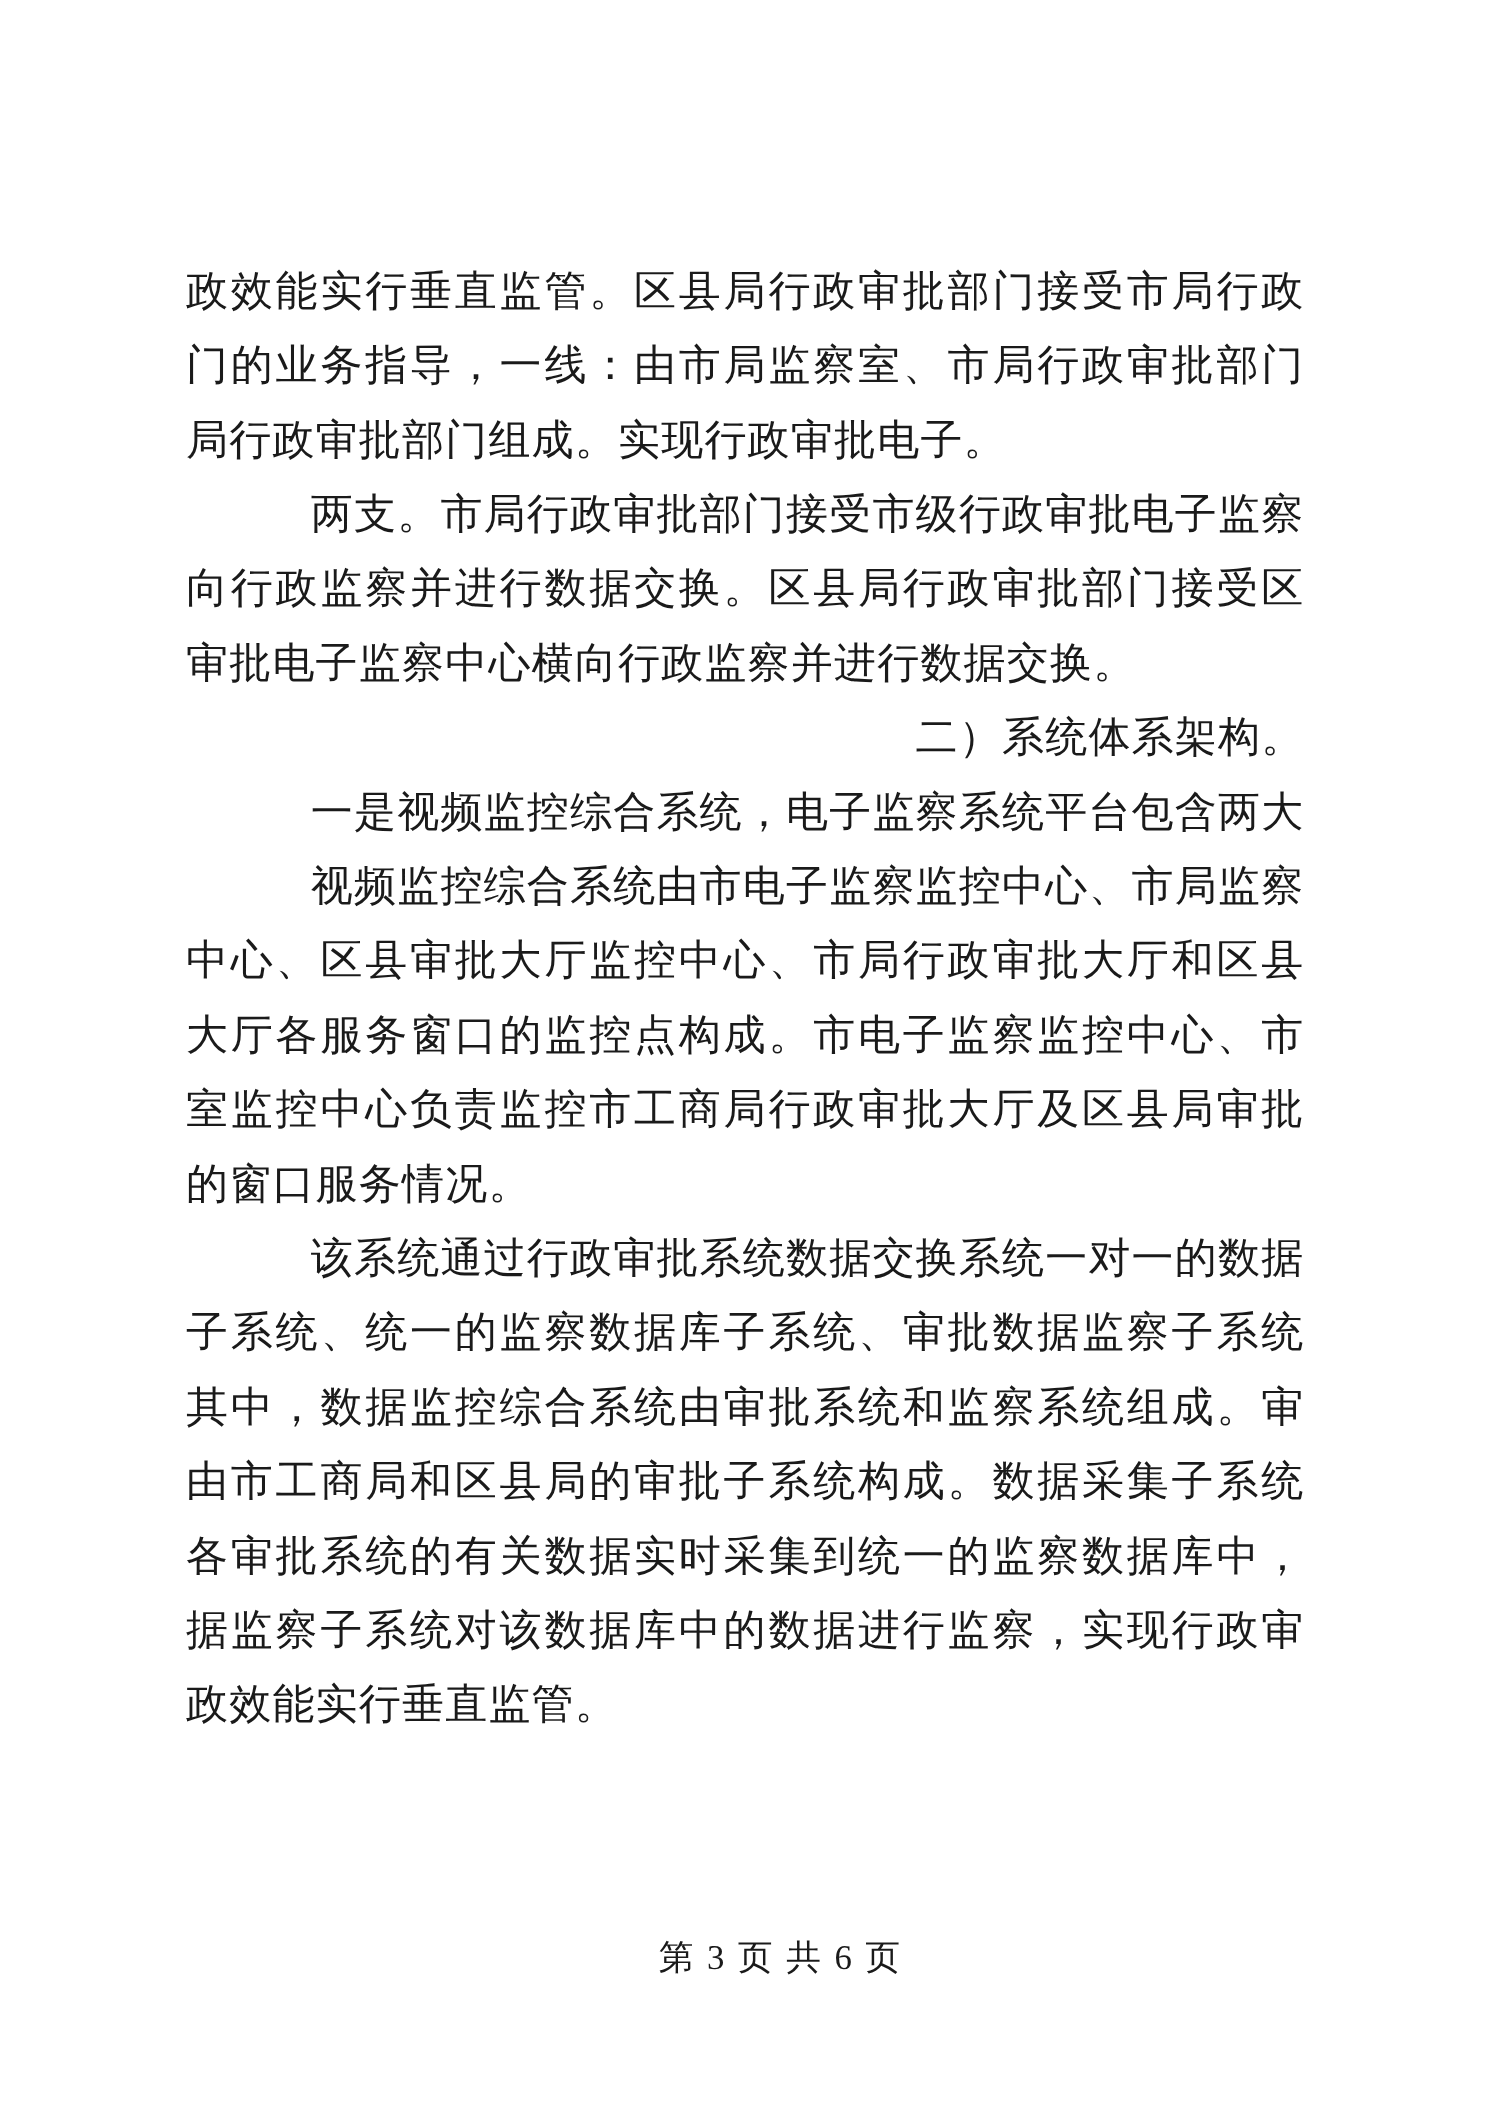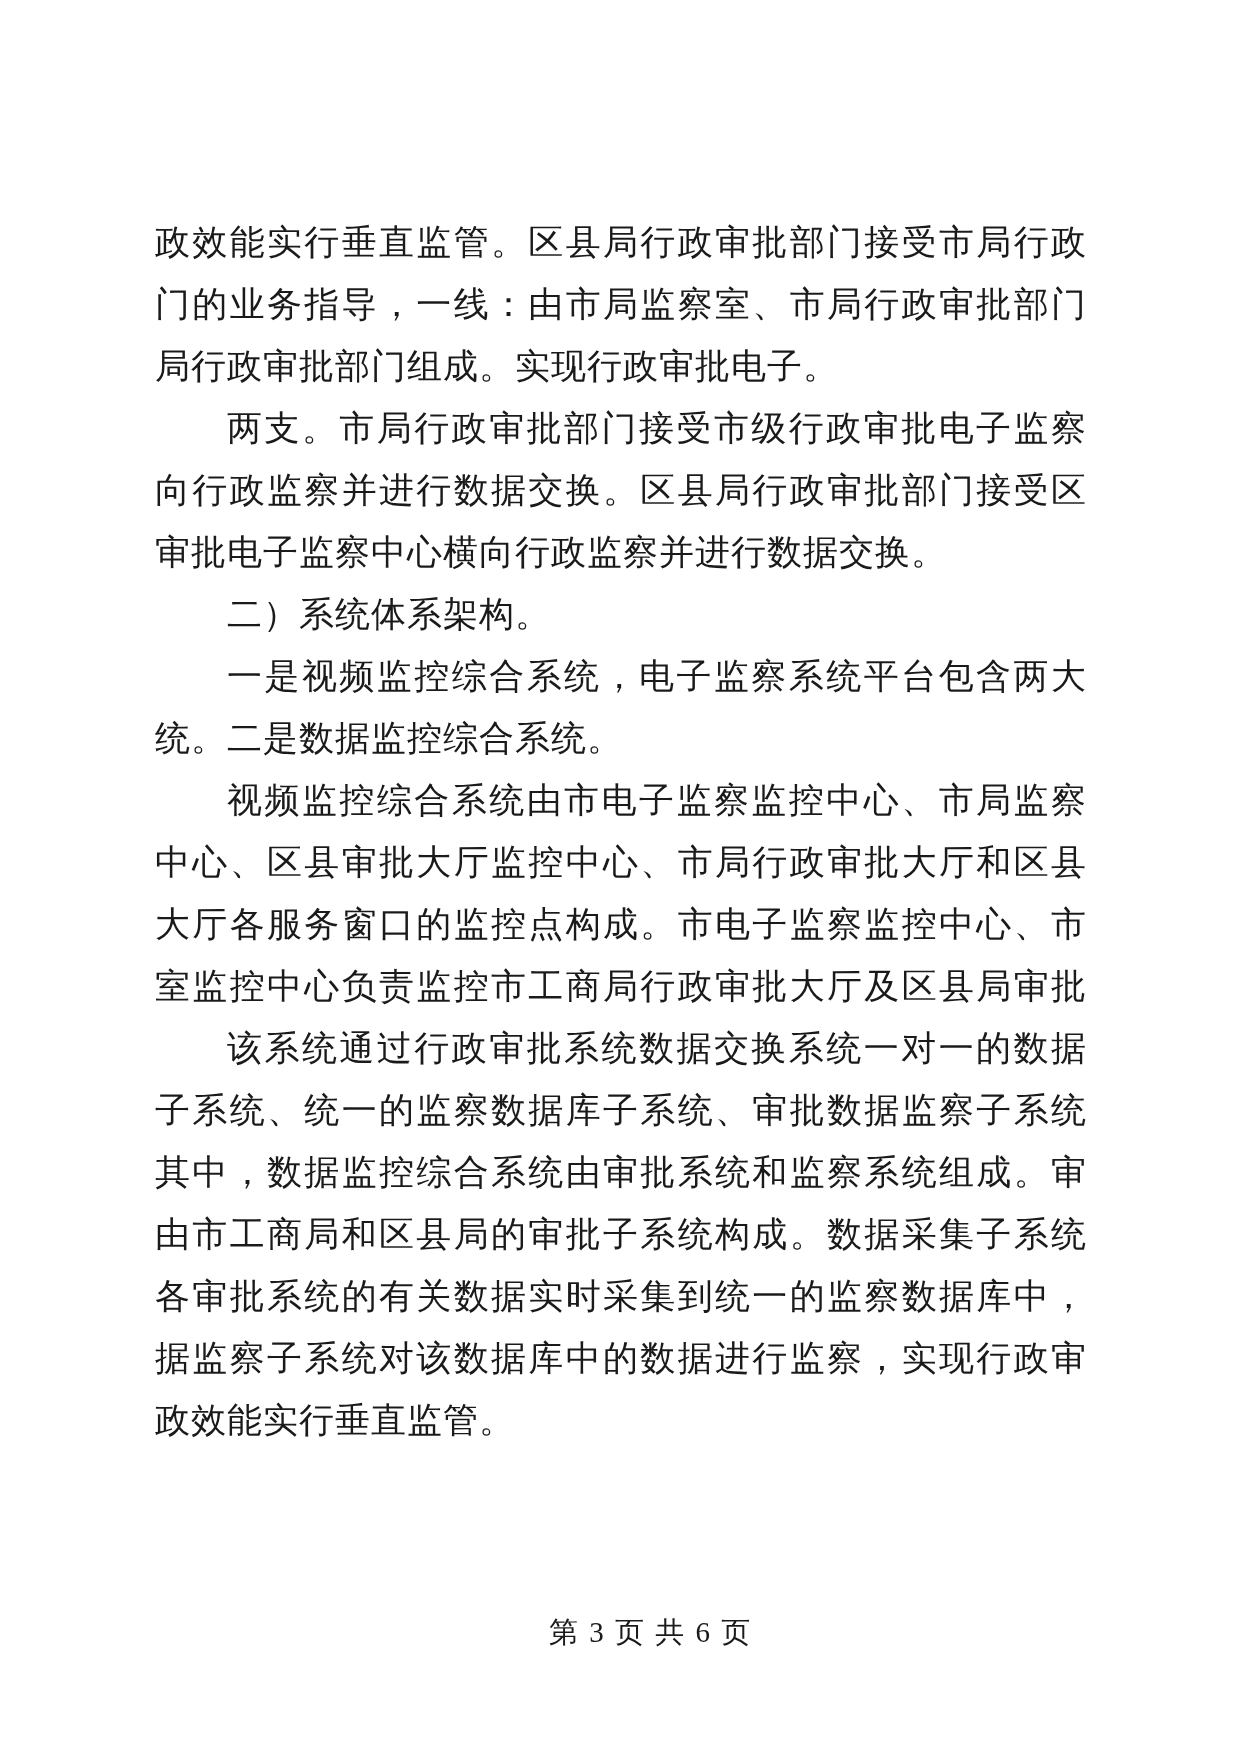--- a/index.html
+++ b/index.html
@@ -34,20 +34,21 @@
     overflow: hidden;
     text-align: left;
   }
   .line.justify {
     text-align: justify;
     text-align-last: justify;
     text-justify: inter-character;
   }
   .line.indent {
     text-indent: 72px;
+    text-align: right;
   }
   .page-footer {
     position: absolute;
     top: 1612px;
     left: 0;
     width: 100%;
     text-align: center;
     transform: translateX(30px);
     font-size: 29px;
     line-height: 40px;
@@ -62,25 +63,25 @@
   <div class="doc-body">
 
   <div class="line justify">政效能实行垂直监管。区县局行政审批部门接受市局行政审批部</div>
       <div class="line justify">门的业务指导，一线：由市局监察室、市局行政审批部门和区县</div>
       <div class="line">局行政审批部门组成。实现行政审批电子。</div>
       <div class="line indent justify">两支。市局行政审批部门接受市级行政审批电子监察中心横</div>
       <div class="line justify">向行政监察并进行数据交换。区县局行政审批部门接受区县行政</div>
       <div class="line">审批电子监察中心横向行政监察并进行数据交换。</div>
       <div class="line indent">二）系统体系架构。</div>
       <div class="line indent justify">一是视频监控综合系统，电子监察系统平台包含两大综合系</div>
-      <div class="line">统。二是数据监控综合系统。</div>
       <div class="line indent justify">视频监控综合系统由市电子监察监控中心、市局监察室监控</div>
       <div class="line justify">中心、区县审批大厅监控中心、市局行政审批大厅和区县局审批</div>
       <div class="line justify">大厅各服务窗口的监控点构成。市电子监察监控中心、市局监察</div>
       <div class="line justify">室监控中心负责监控市工商局行政审批大厅及区县局审批大厅</div>
+      <div class="line">的窗口服务情况。</div>
       <div class="line indent justify">该系统通过行政审批系统数据交换系统一对一的数据采集</div>
       <div class="line justify">子系统、统一的监察数据库子系统、审批数据监察子系统构成。</div>
       <div class="line justify">其中，数据监控综合系统由审批系统和监察系统组成。审批系统</div>
       <div class="line justify">由市工商局和区县局的审批子系统构成。数据采集子系统负责把</div>
       <div class="line justify">各审批系统的有关数据实时采集到统一的监察数据库中，审批数</div>
       <div class="line justify">据监察子系统对该数据库中的数据进行监察，实现行政审批电子</div>
       <div class="line">政效能实行垂直监管。</div>
     </div>
   <div class="page-footer">第 3 页 共 6 页</div>
 </div>

